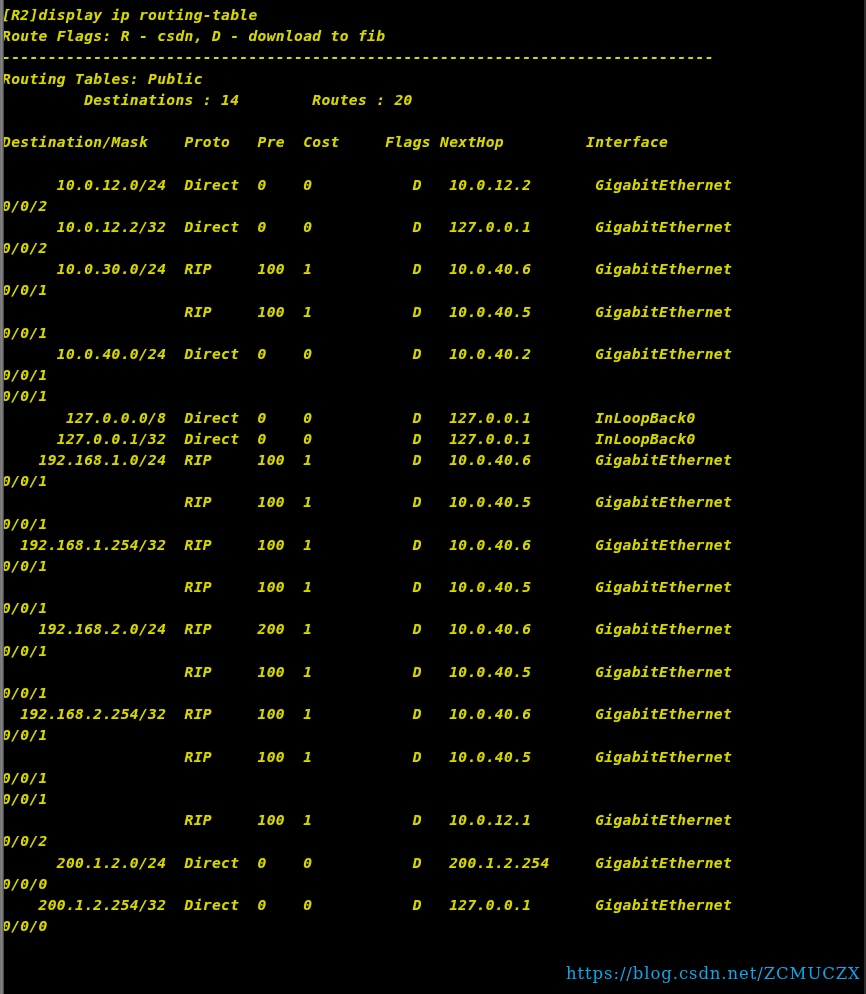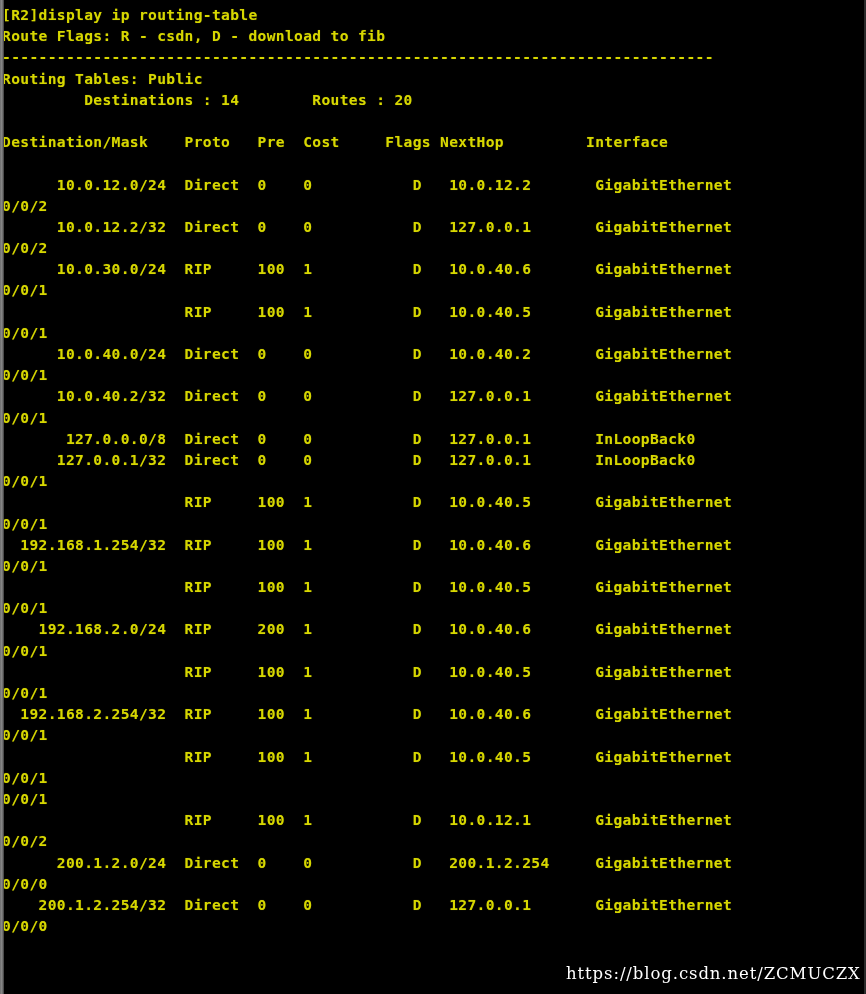--- a/index.html
+++ b/index.html
@@ -54,32 +54,33 @@
     display: block;
     height: 21.2px;
     line-height: 21.2px;
     white-space: pre;
     font-family: "DejaVu Sans Mono", "Liberation Mono", monospace;
     font-size: 14.6px;
     font-weight: bold;
     letter-spacing: 0.34px;
     color: #d7d700;
     text-shadow: 0 0 1px rgba(215,215,0,0.35);
+    font-style: italic;
   }
   #watermark {
     position: absolute;
     left: 566px;
     top: 962px;
     width: 296px;
     height: 24px;
     line-height: 24px;
     font-family: "DejaVu Serif", "Liberation Serif", serif;
     font-size: 16.5px;
     letter-spacing: 0.9px;
-    color: #ffffff;
+    color: #0ea5e9;
     white-space: pre;
     z-index: 2;
     text-align: left;
   }
 </style>
 </head>
 <body>
 
 <div id="terminal">
 
@@ -99,24 +100,24 @@
         <span class="tline">      10.0.12.0/24  Direct  0    0           D   10.0.12.2       GigabitEthernet</span>
         <span class="tline">0/0/2</span>
         <span class="tline">      10.0.12.2/32  Direct  0    0           D   127.0.0.1       GigabitEthernet</span>
         <span class="tline">0/0/2</span>
         <span class="tline">      10.0.30.0/24  RIP     100  1           D   10.0.40.6       GigabitEthernet</span>
         <span class="tline">0/0/1</span>
         <span class="tline">                    RIP     100  1           D   10.0.40.5       GigabitEthernet</span>
         <span class="tline">0/0/1</span>
         <span class="tline">      10.0.40.0/24  Direct  0    0           D   10.0.40.2       GigabitEthernet</span>
         <span class="tline">0/0/1</span>
-        <span class="tline">      10.0.40.2/32  Direct  0    0           D   127.0.0.1       GigabitEthernet</span>
         <span class="tline">0/0/1</span>
         <span class="tline">       127.0.0.0/8  Direct  0    0           D   127.0.0.1       InLoopBack0</span>
         <span class="tline">      127.0.0.1/32  Direct  0    0           D   127.0.0.1       InLoopBack0</span>
+        <span class="tline">    192.168.1.0/24  RIP     100  1           D   10.0.40.6       GigabitEthernet</span>
         <span class="tline">0/0/1</span>
         <span class="tline">                    RIP     100  1           D   10.0.40.5       GigabitEthernet</span>
         <span class="tline">0/0/1</span>
         <span class="tline">  192.168.1.254/32  RIP     100  1           D   10.0.40.6       GigabitEthernet</span>
         <span class="tline">0/0/1</span>
         <span class="tline">                    RIP     100  1           D   10.0.40.5       GigabitEthernet</span>
         <span class="tline">0/0/1</span>
         <span class="tline">    192.168.2.0/24  RIP     200  1           D   10.0.40.6       GigabitEthernet</span>
         <span class="tline">0/0/1</span>
         <span class="tline">                    RIP     100  1           D   10.0.40.5       GigabitEthernet</span>

